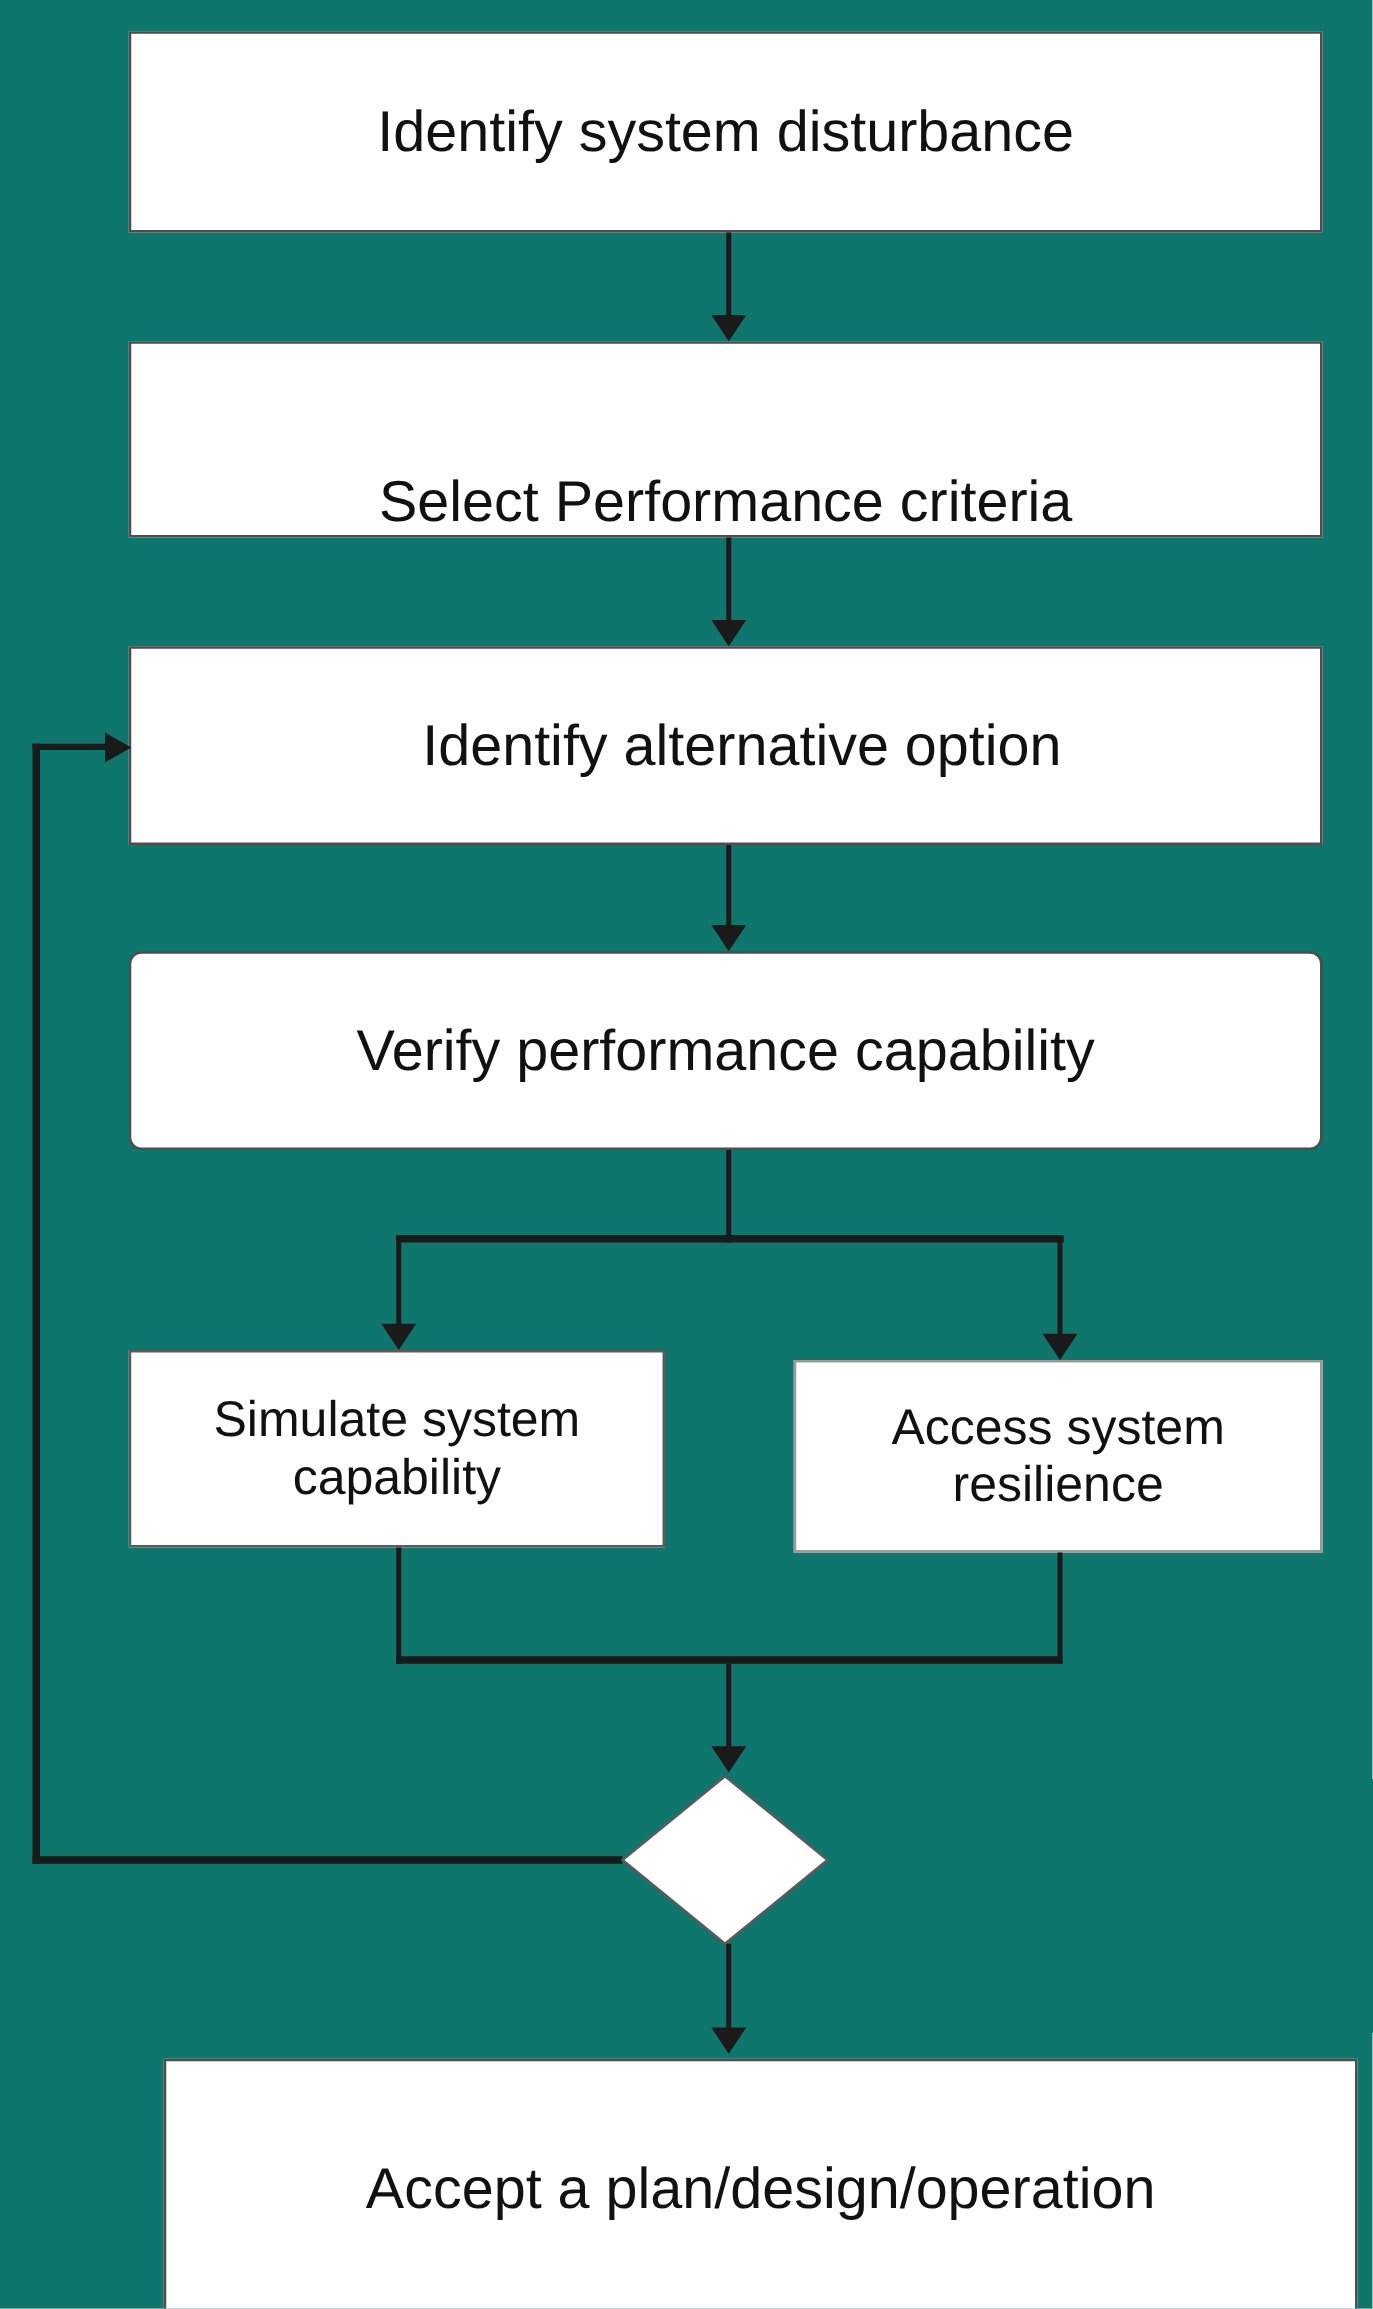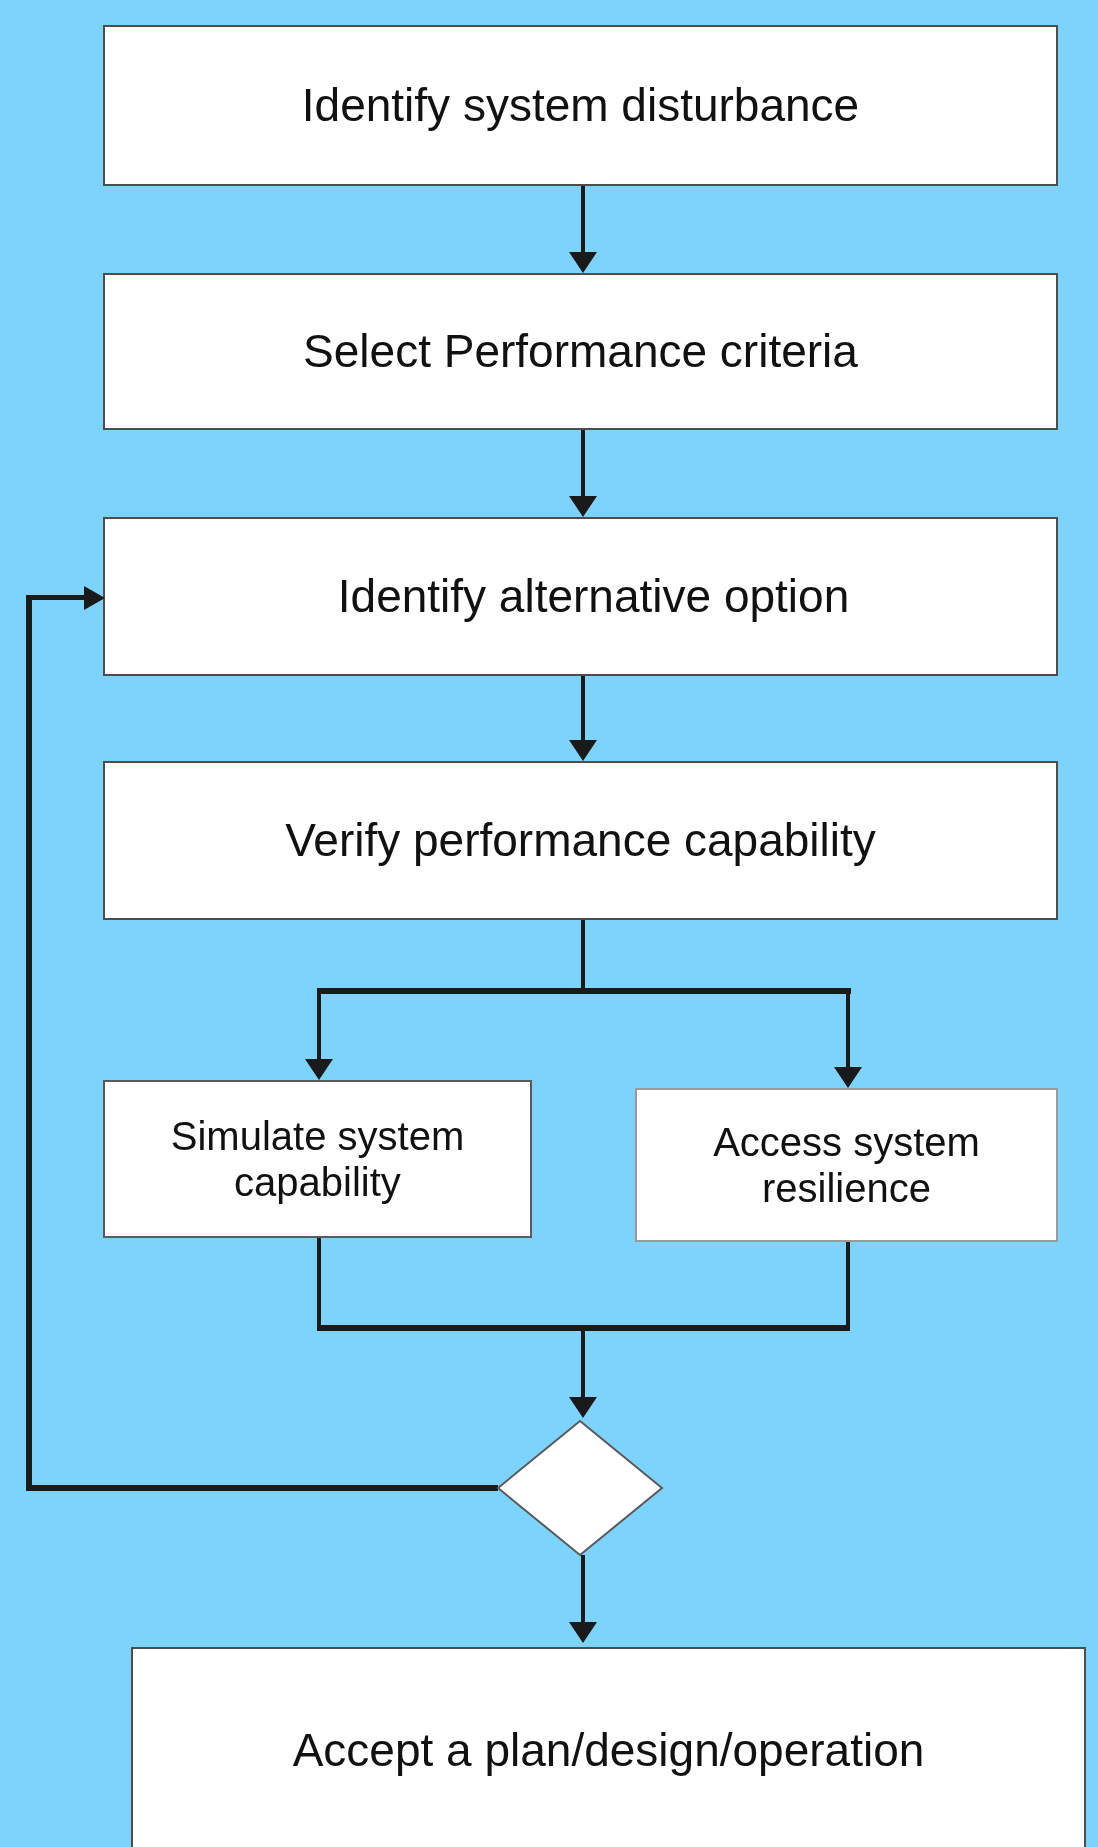--- a/index.html
+++ b/index.html
@@ -5,21 +5,21 @@
   html, body {
     margin: 0;
     padding: 0;
     background: #ffffff;
     font-family: "Liberation Sans", sans-serif;
   }
   #stage {
     position: relative;
     width: 1098px;
     height: 1847px;
-    background: #7dd3fc;
+    background: #0f766e;
     overflow: hidden;
   }
   .node {
     position: absolute;
     box-sizing: border-box;
     background: #ffffff;
     border: 2px solid #4d4d4d;
     display: flex;
     align-items: center;
     justify-content: center;
@@ -51,29 +51,29 @@
 </style>
 </head>
 <body>
 
 <div id="stage">
 
   <div class="node big" style="left:103px; top:25px;  width:955px; height:161px;">
     <span>Identify system disturbance</span>
   </div>
 
-  <div class="node big" style="left:103px; top:273px; width:955px; height:157px;">
+  <div class="node big" style="left:103px; top:273px; width:955px; height:157px;align-items:flex-end;">
     <span>Select Performance criteria</span>
   </div>
 
   <div class="node big" style="left:103px; top:517px; width:955px; height:159px;padding-left:26px;">
     <span>Identify alternative option</span>
   </div>
 
-  <div class="node big" style="left:103px; top:761px; width:955px; height:159px;">
+  <div class="node big" style="left:103px; top:761px; width:955px; height:159px;border-radius:10px;">
     <span>Verify performance capability</span>
   </div>
 
   <div class="node small" style="left:103px; top:1080px; width:429px; height:158px; border-color:#5a5a5a; padding:0 30px;">
     <span>Simulate system capability</span>
   </div>
 
   <div class="node small" style="left:635px; top:1088px; width:423px; height:154px; border-color:#9a9a9a; padding:0 60px;">
     <span>Access system resilience</span>
   </div>

